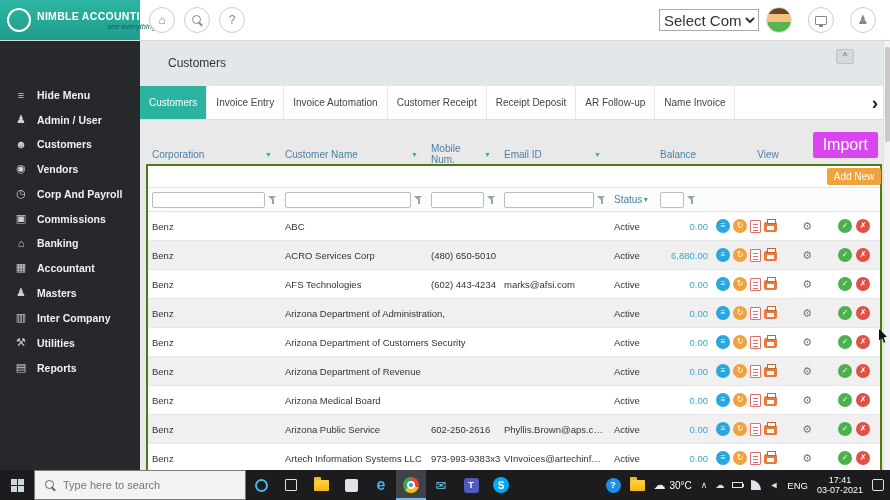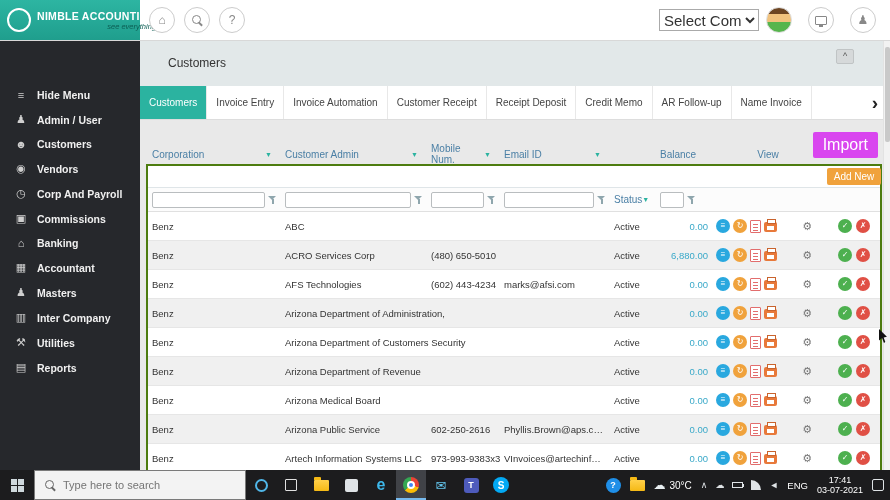--- a/index.html
+++ b/index.html
@@ -246,21 +246,20 @@
   <div class="tab active">Customers</div>
 
   <div class="tab">Invoice Entry</div>
 
   <div class="tab">Invoice Automation</div>
 
   <div class="tab">Customer Receipt</div>
 
   <div class="tab">Receipt Deposit</div>
 
-  <div class="tab">Credit Memo</div>
 
   <div class="tab">AR Follow-up</div>
 
   <div class="tab">Name Invoice</div>
 </div>
         <span class="tab-more">›</span>
       </div>
 
       <div class="content">
         <div class="import-row">
@@ -269,21 +268,21 @@
 
         <div class="tbl">
           <div class="hrow">
             <div class="hcols">
   <div class="hcell has-sort">
     <span>Corporation</span>
     <span class="sort">▼</span>
   </div>
 
   <div class="hcell has-sort">
-    <span>Customer Admin</span>
+    <span>Customer Name</span>
     <span class="sort">▼</span>
   </div>
 
   <div class="hcell has-sort">
     <span>Mobile Num.</span>
     <span class="sort">▼</span>
   </div>
 
   <div class="hcell has-sort">
     <span>Email ID</span>

